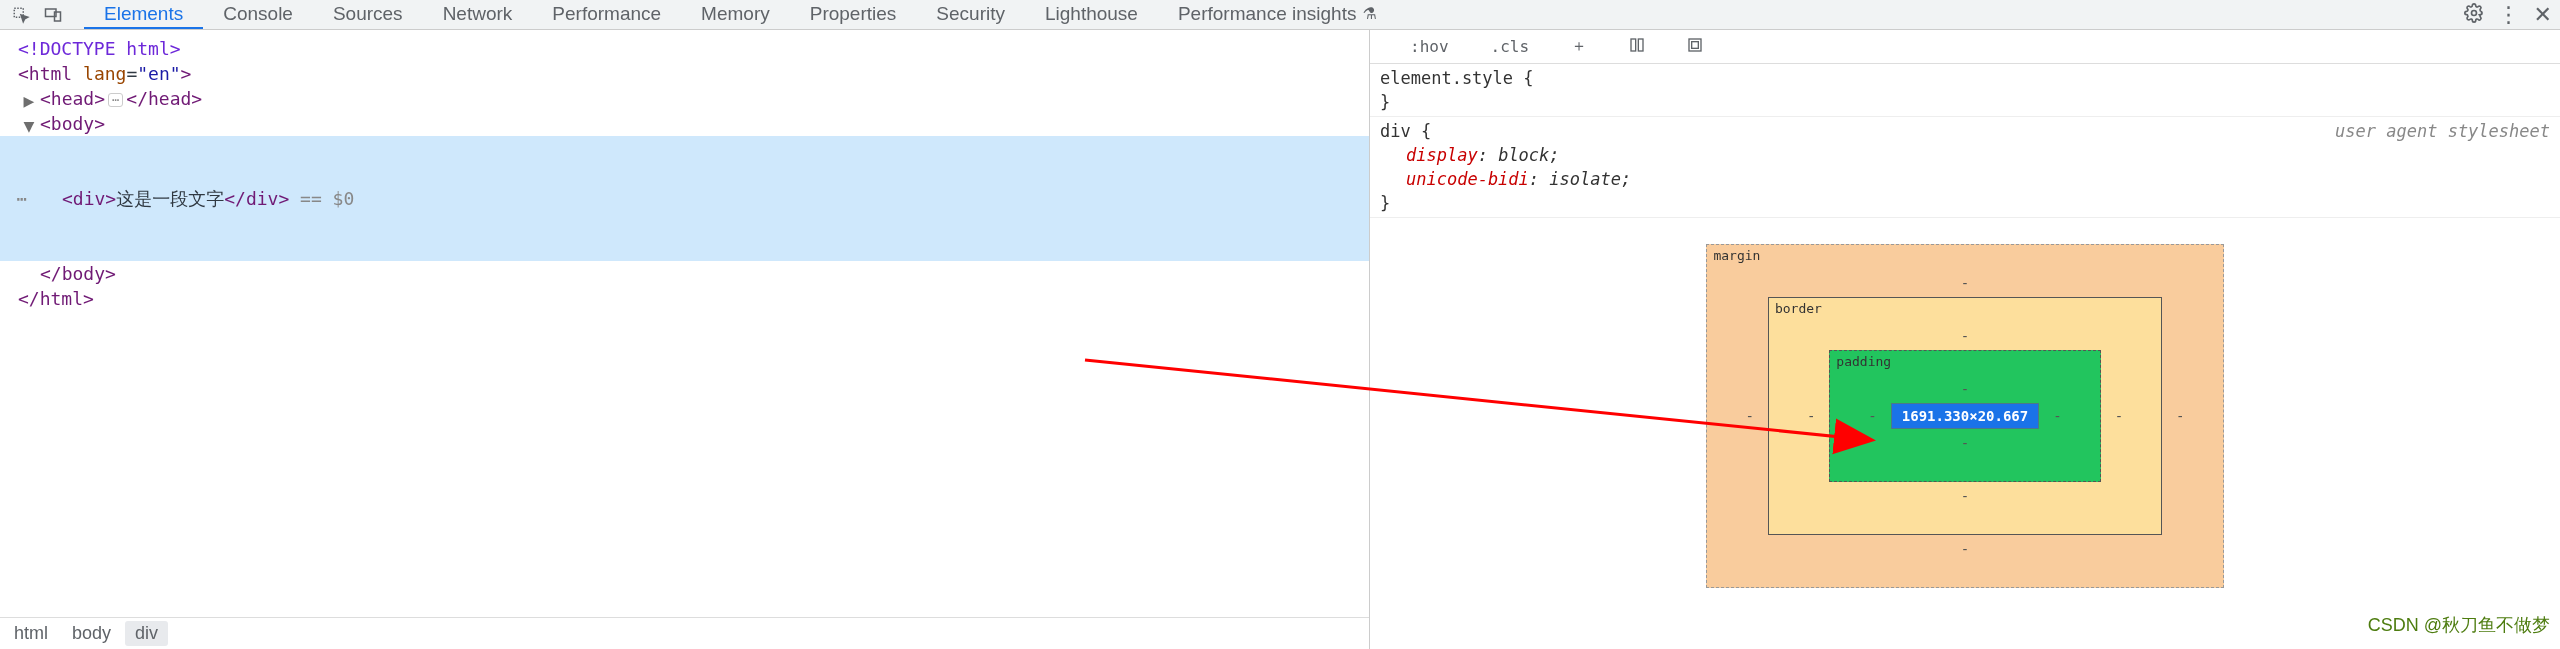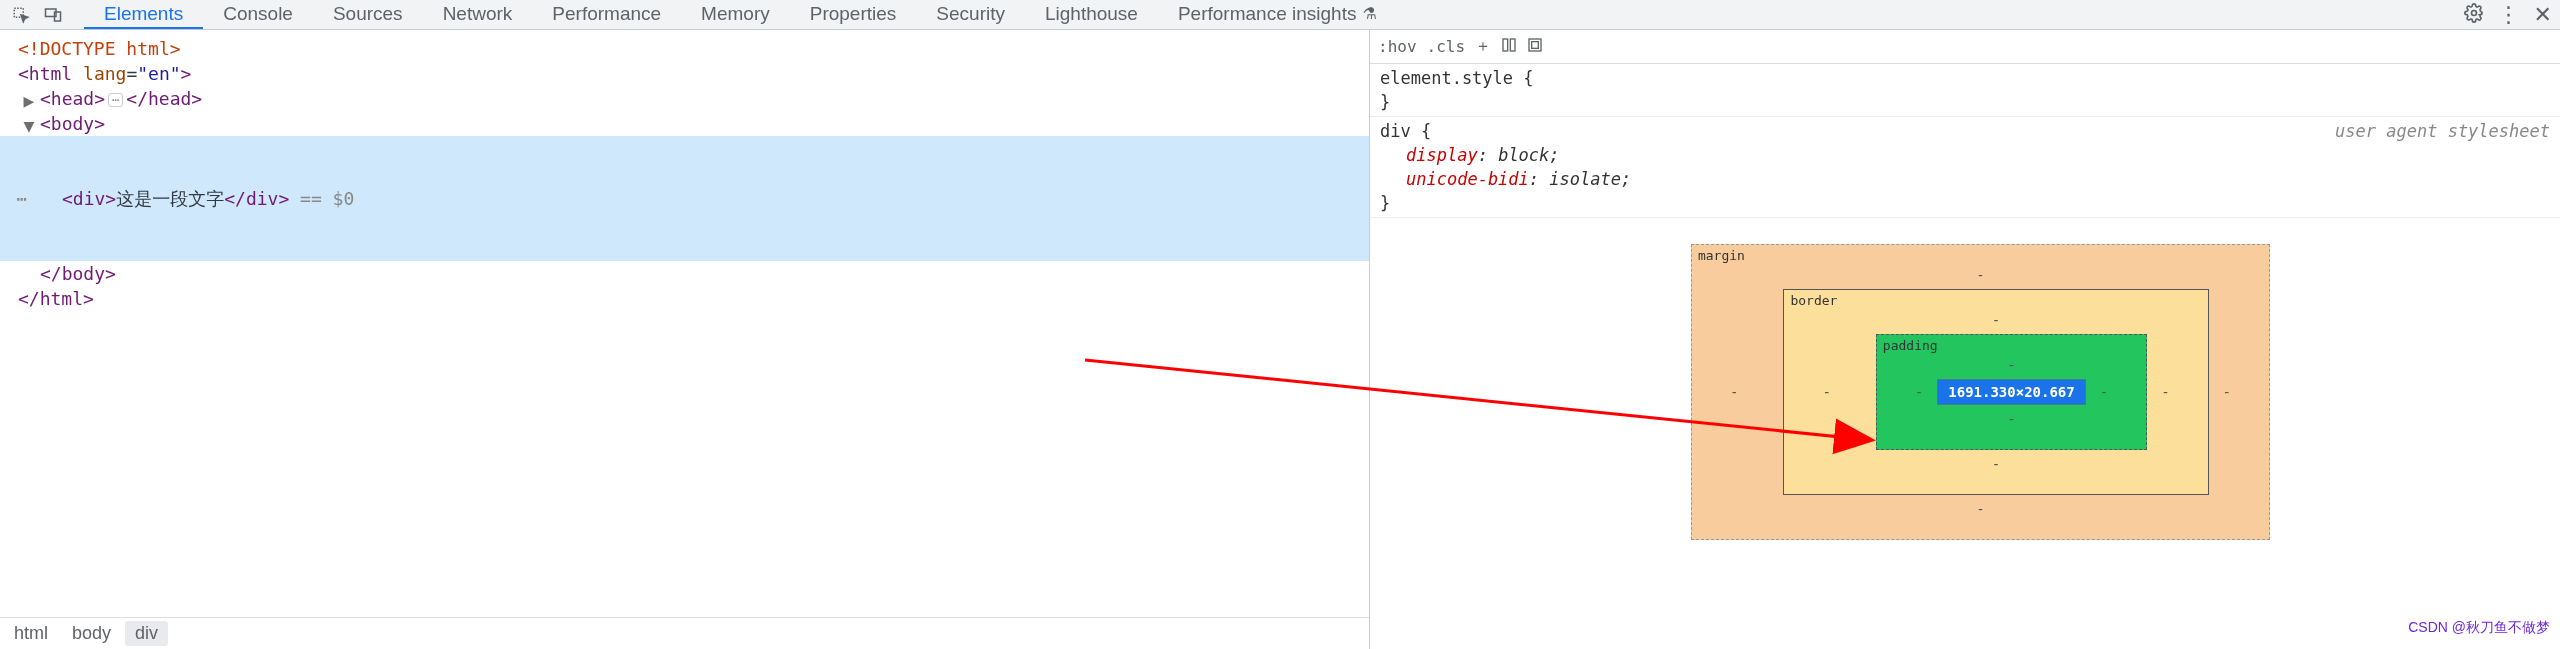--- a/index.html
+++ b/index.html
@@ -100,21 +100,21 @@
     width: 14px;
     text-align: center;
     color: #6e6e6e;
     cursor: pointer;
   }
   .l1 .tw { left: 4px; }
   .tag { color: #701a75; }
   .attr-n { color: #994500; }
   .attr-v { color: #1a1aa6; }
   .txt { color: #303942; }
-  .doctype { color: #c2410c; margin-top: 44px; }
+  .doctype { color: #6d28d9; margin-top: 44px; }
   .sel-ref { color: #888; }
   .ell {
     display:inline-block; color:#888;
     border:1px solid #ccc; border-radius:3px;
     font-size:12px; line-height:12px; padding:0 3px;
     vertical-align:middle; margin:0 3px;
   }
   .line.selected {
     background: #cfe8fc;
     margin-left: -18px; margin-right: -10px;
@@ -167,21 +167,21 @@
     height: 26px;
     padding: 0 8px;
     font-size: 16px;
     color:#333;
   }
   .filter-tools {
     display:flex; align-items:center; gap:10px; padding:0 8px;
     font-family: Consolas, Menlo, monospace;
     color:#5f6368; font-size:16px;
   }
-  .filter-tools span { cursor: pointer; }
+  .filter-tools span { cursor: pointer; margin-left: 32px; }
 
   .rules {
     font-family: Consolas, Menlo, monospace;
     font-size: 17px;
     line-height: 24px;
     color:#333;
     overflow:auto;
   }
   .rule { border-bottom: 1px solid #eee; padding: 2px 10px; position:relative; }
   .rule .source {
@@ -200,23 +200,22 @@
     padding: 26px 0 0 0;
   }
   .bm {
     font-family: Consolas, Menlo, monospace;
     font-size: 14px;
     position: relative;
   }
   .bm .layer {
     position: relative;
     border: 1px dashed #999;
-    padding: 22px 38px;
+    padding: 30px 38px;
     text-align:center;
-    margin-left:31px;
   }
   .bm .margin  { background:#f9cc9d; }
   .bm .border  { background:#fddf9c; border: 1px solid #555; }
   .bm .padding { background:#22c55e; border: 1px dashed #555; }
   .bm .content {
     background:#8cb6c0; border: 1px solid #4a7a87;
     padding: 4px 10px; color:#fff; font-weight:bold;
     display:inline-block;
   }
   .sel-content { background:#1a73e8 !important; color:#fff !important; }
@@ -235,21 +234,21 @@
     left: 1080px;
     top: 350px;
     width: 820px;
     height: 140px;
     pointer-events:none;
   }
 
   
   .wm {
     position:absolute; right:10px; bottom:12px;
-    color:#6d28d9; font-size:14px;
+    color:#4d7c0f; font-size:18px;
     pointer-events:none;
   }
 </style>
 </head>
 <body>
 
 <div class="top-bar">
   <div class="icon-btn">
     <svg width="18" height="18" viewBox="0 0 24 24" fill="none" stroke="#5f6368" stroke-width="2">
       <rect x="3" y="3" width="12" height="12" stroke-dasharray="2 2"></rect>

